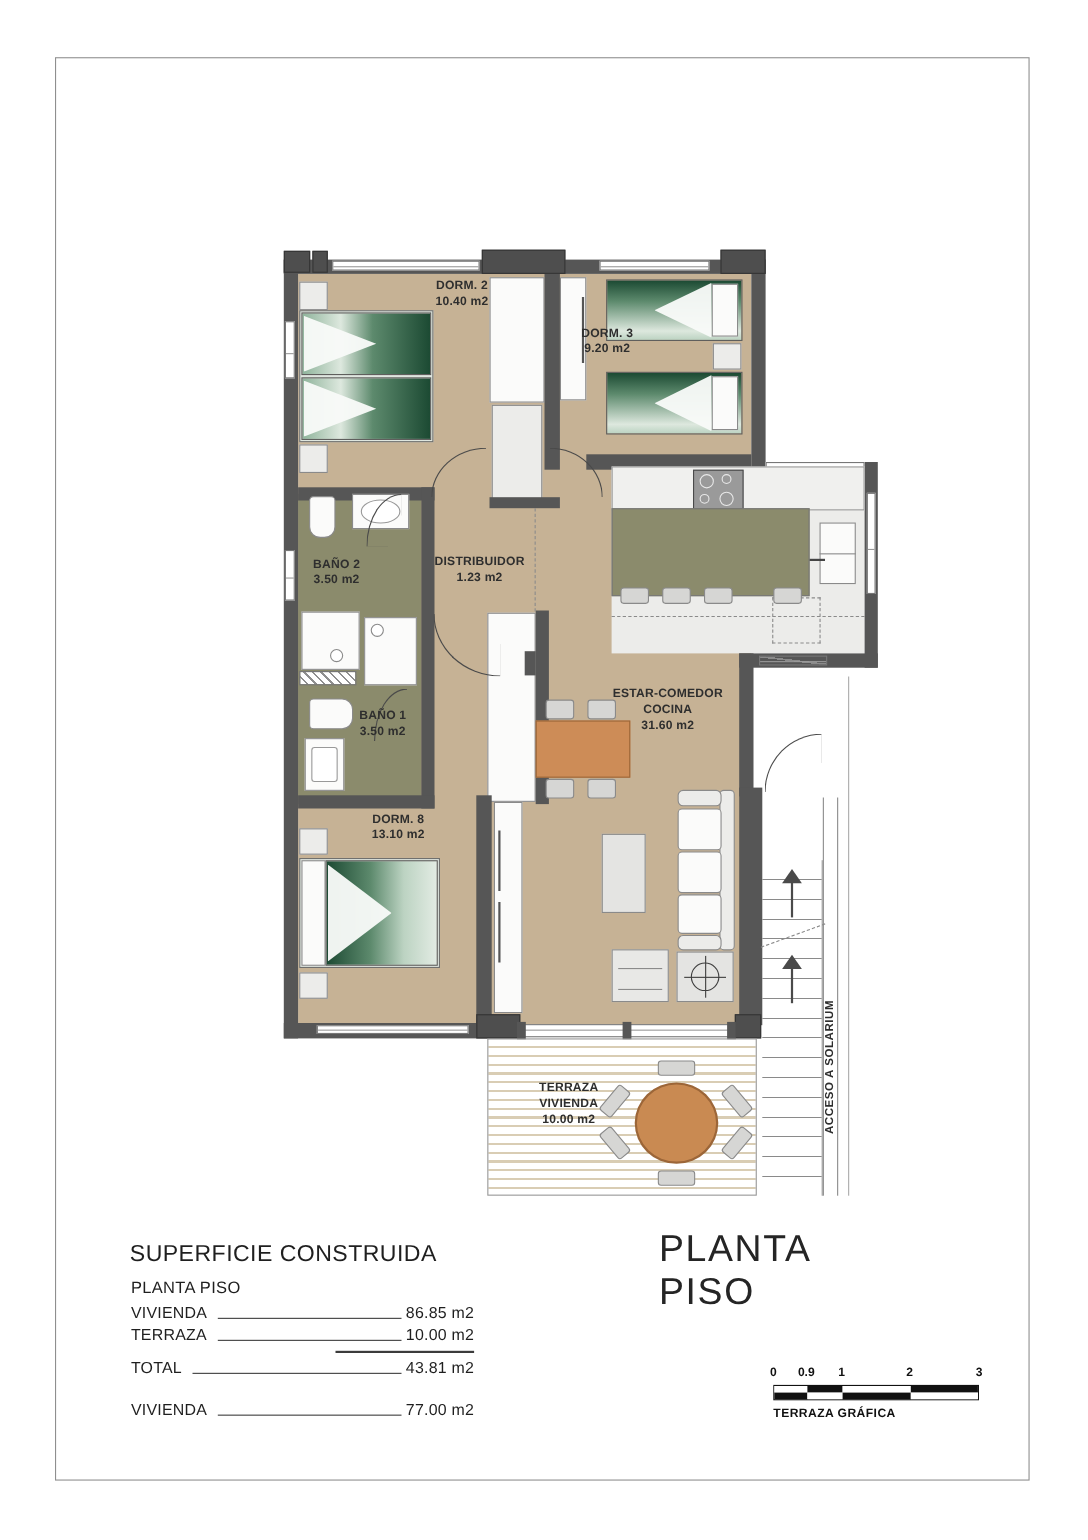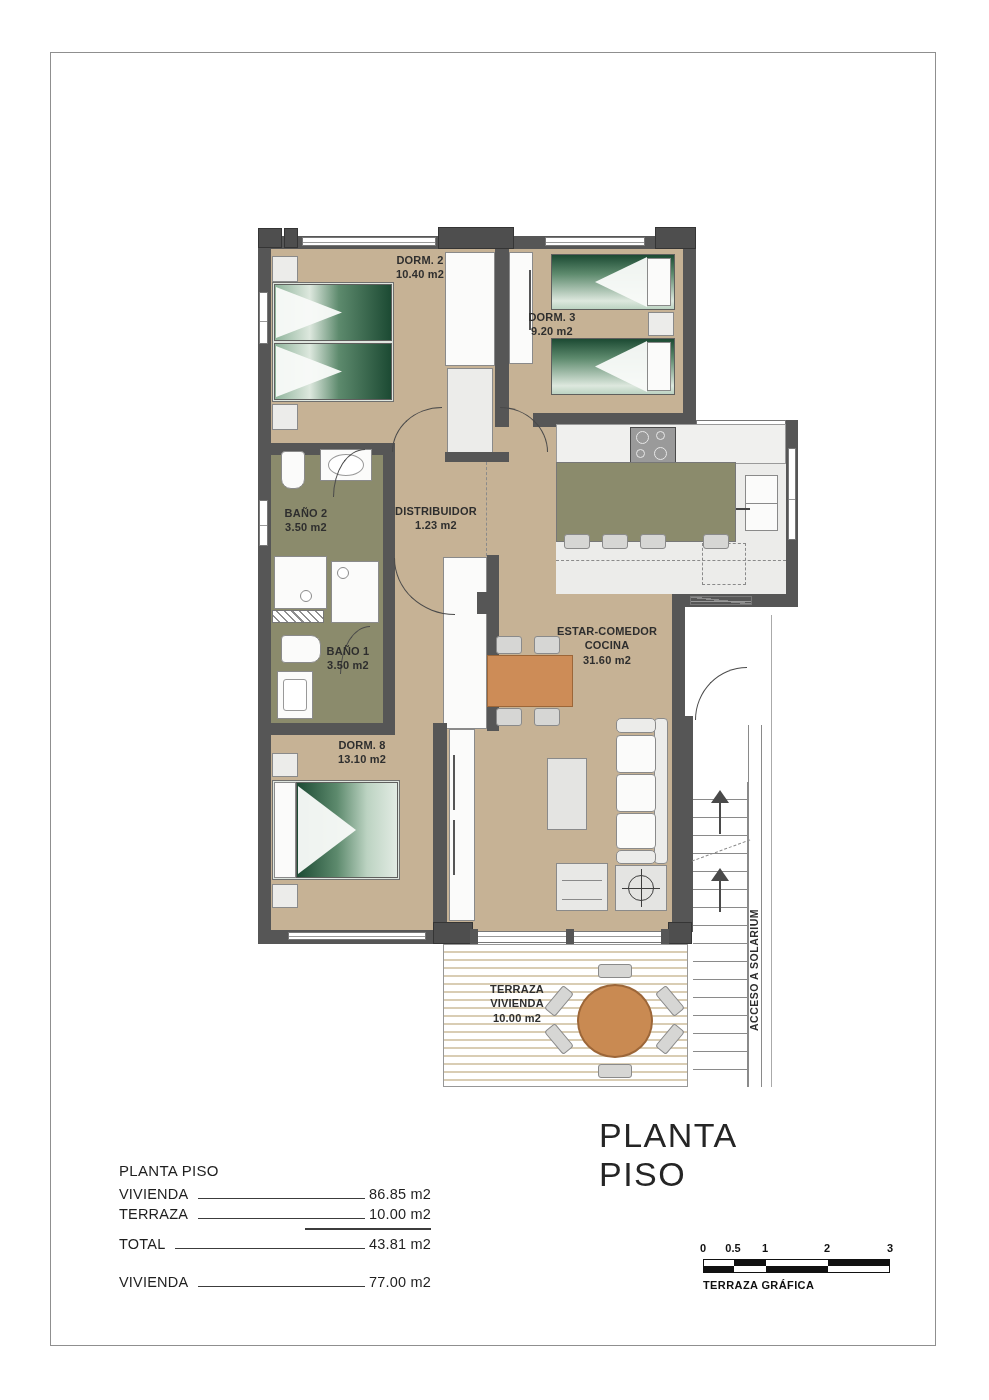--- a/index.html
+++ b/index.html
@@ -211,21 +211,21 @@
   <div class="abs stem" style="left:719px;top:802px;width:2px;height:32px"></div>
   <div class="abs tri-up" style="left:711px;top:868px"></div>
   <div class="abs stem" style="left:719px;top:880px;width:2px;height:32px"></div>
   <div class="abs dashh" style="left:690px;top:850px;width:62px;height:1px;transform:rotate(-20deg)"></div>
   <div class="abs vtext" style="left:748px;top:895px;width:14px;height:150px;text-align:center">ACCESO A SOLARIUM</div>
 
   <div class="rlabel" style="left:380px;top:253px;width:80px">
     <div>DORM. 2</div>
     <div>10.40 m2</div>
   </div>
-  <div class="rlabel" style="left:512px;top:310px;width:80px">
+  <div class="rlabel" style="left:512px;top:296px;width:80px">
     <div>DORM. 3</div>
     <div>9.20 m2</div>
   </div>
   <div class="rlabel" style="left:268px;top:506px;width:76px">
     <div>BAÑO 2</div>
     <div>3.50 m2</div>
   </div>
   <div class="rlabel" style="left:390px;top:504px;width:92px">
     <div>DISTRIBUIDOR</div>
     <div>1.23 m2</div>
@@ -242,20 +242,21 @@
   <div class="rlabel" style="left:322px;top:738px;width:80px">
     <div>DORM. 8</div>
     <div>13.10 m2</div>
   </div>
   <div class="rlabel" style="left:467px;top:982px;width:100px">
     <div>TERRAZA</div>
     <div>VIVIENDA</div>
     <div>10.00 m2</div>
   </div>
 
+  <div class="abs sum-title" style="left:118px;top:1128px">SUPERFICIE CONSTRUIDA</div>
   <div class="abs sum-sub" style="left:119px;top:1162px">PLANTA PISO</div>
   <div class="srow" style="top:1186px">
     <span>VIVIENDA</span>
     <span class="sline"></span>
     <span>86.85 m2</span>
   </div>
   <div class="srow" style="top:1206px">
     <span>TERRAZA</span>
     <span class="sline"></span>
     <span>10.00 m2</span>
@@ -269,21 +270,21 @@
   <div class="srow" style="top:1274px">
     <span>VIVIENDA</span>
     <span class="sline"></span>
     <span>77.00 m2</span>
   </div>
 
   <div class="abs bigtitle" style="left:599px;top:1116px;width:220px">PLANTA PISO</div>
 
   <div id="scalebar">
     <span class="tick" style="left:0px">0</span>
-    <span class="tick" style="left:30px">0.5</span>
+    <span class="tick" style="left:30px">0.9</span>
     <span class="tick" style="left:62px">1</span>
     <span class="tick" style="left:124px">2</span>
     <span class="tick" style="left:187px">3</span>
     <div class="bar">
       <div class="row">
         <div class="seg-w" style="width:30px"></div>
         <div class="seg-b" style="width:32px"></div>
         <div class="seg-w" style="width:62px"></div>
         <div class="seg-b" style="width:61px"></div>
       </div>

